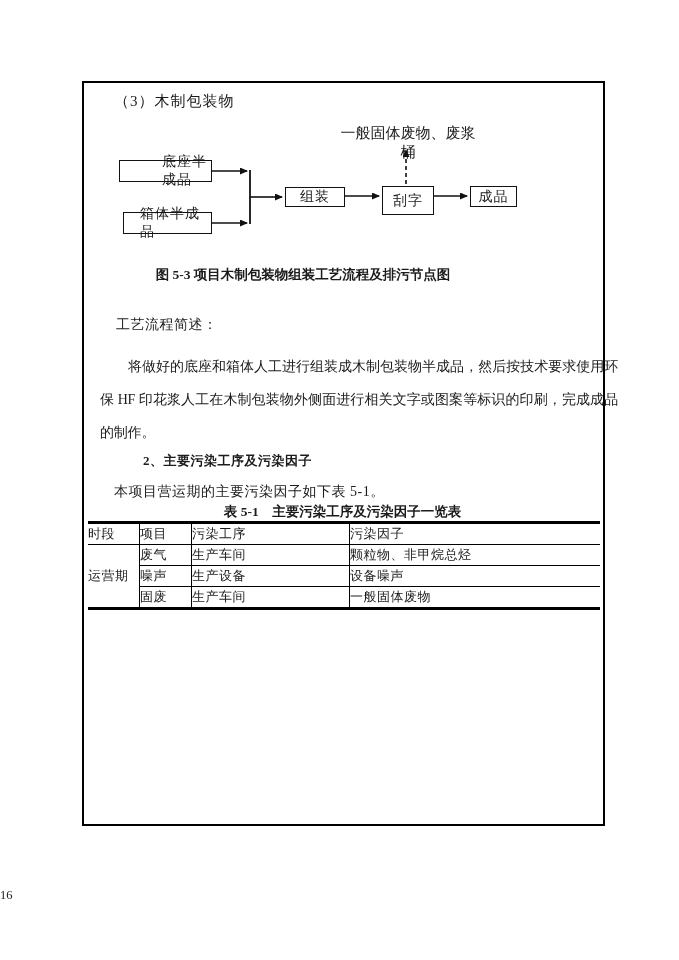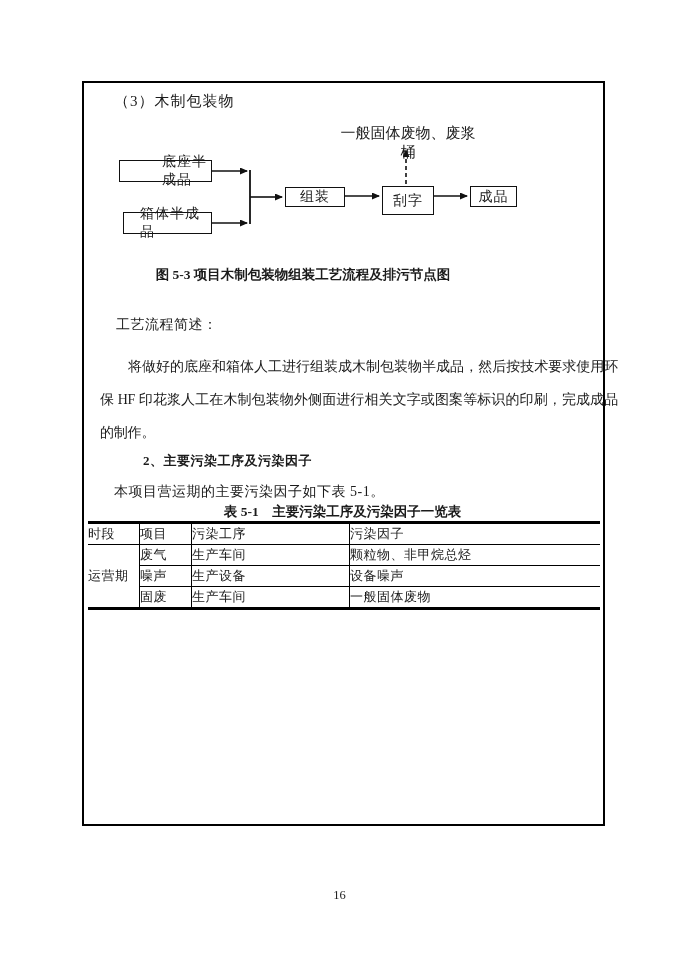--- a/index.html
+++ b/index.html
@@ -85,21 +85,21 @@
     letter-spacing: 0.5px;
   }
   .ptable th:first-child, .ptable td.first { border-left: none; }
   .ptable th:last-child,  .ptable td:last-child { border-right: none; }
   .col-period  { width: 51px; }
   .col-item    { width: 51px; }
   .col-process { width: 157px; }
   .col-factor  { width: 250px; }
   .pagenum {
     left: 0; top: 888px; width: 679px;
-    text-align: center; font-size: 12.5px;
+    font-size: 12.5px;
   }
 </style>
 </head>
 <body>
 
 <div class="abs page-border"></div>
 
 <div class="abs h1">（3）木制包装物</div>
 
 <svg class="abs connectors" viewBox="0 0 679 960" xmlns="http://www.w3.org/2000/svg">

